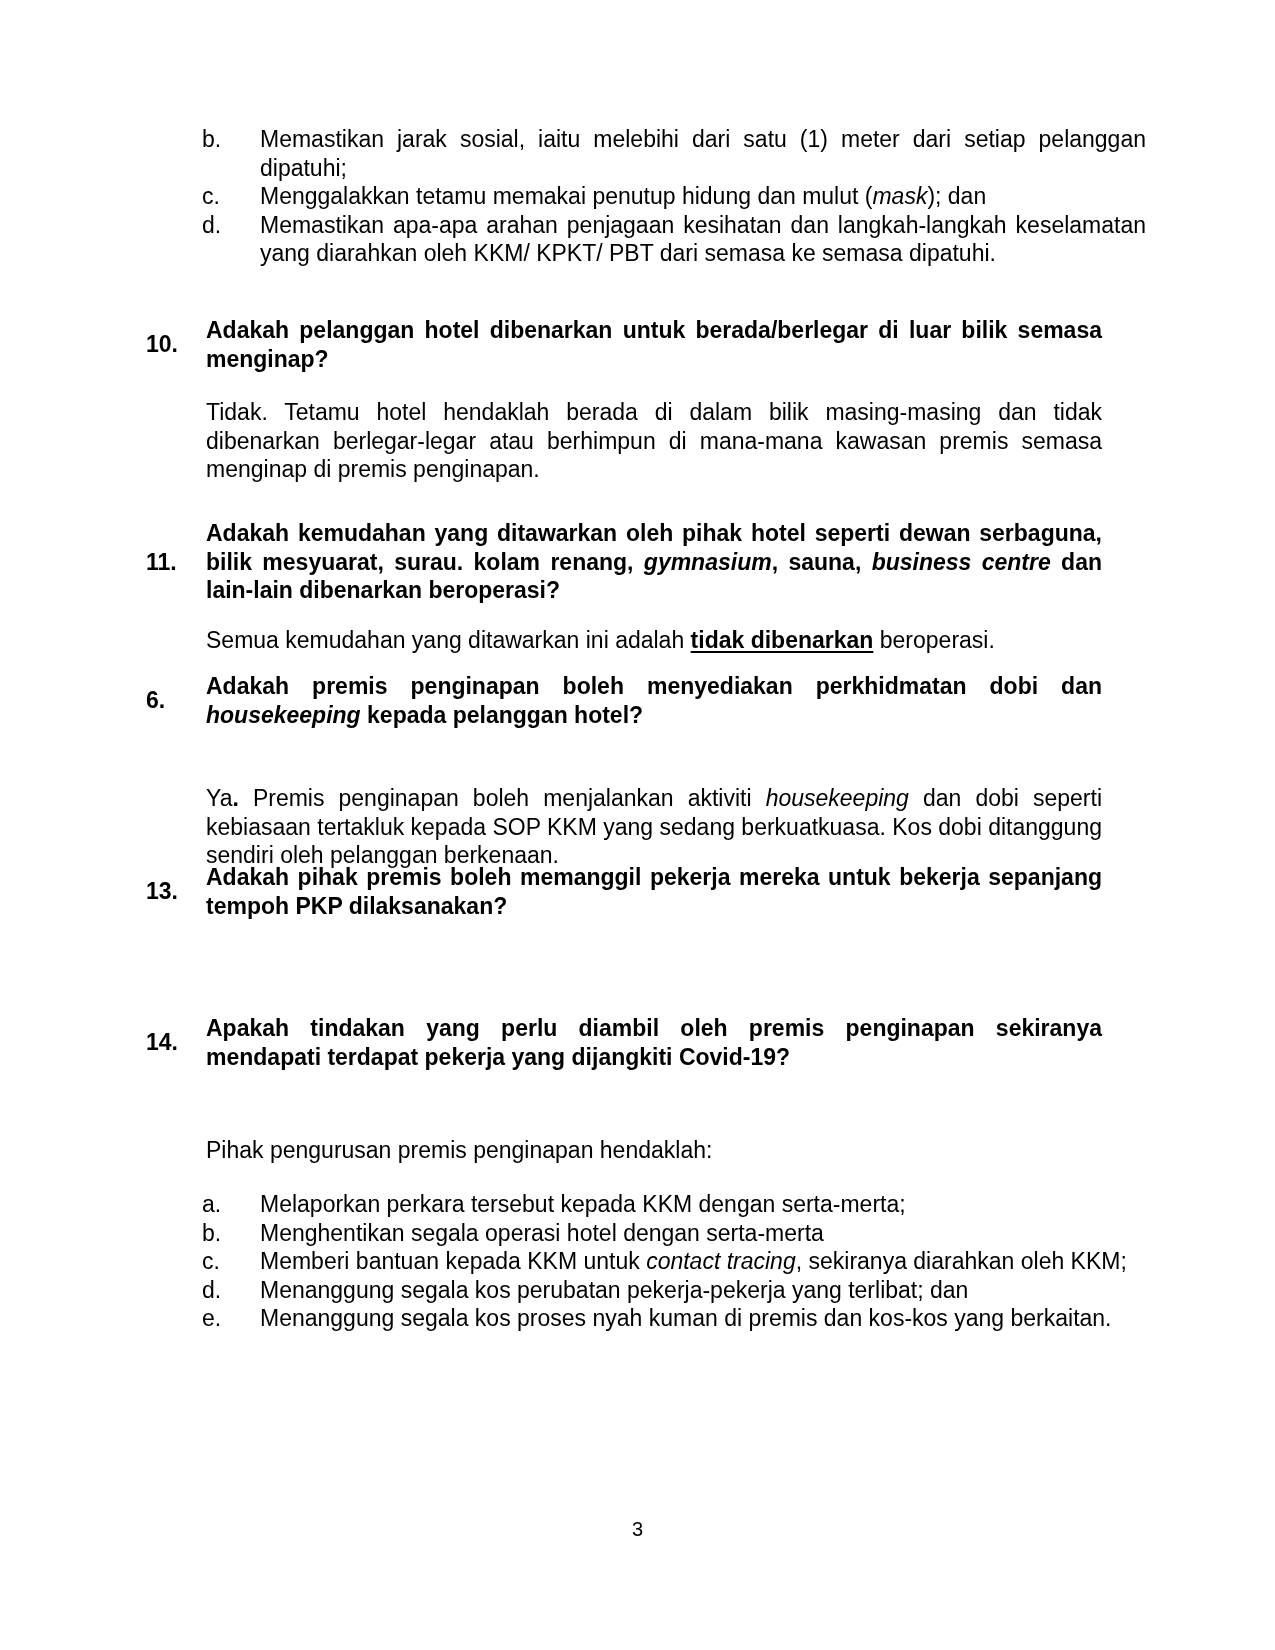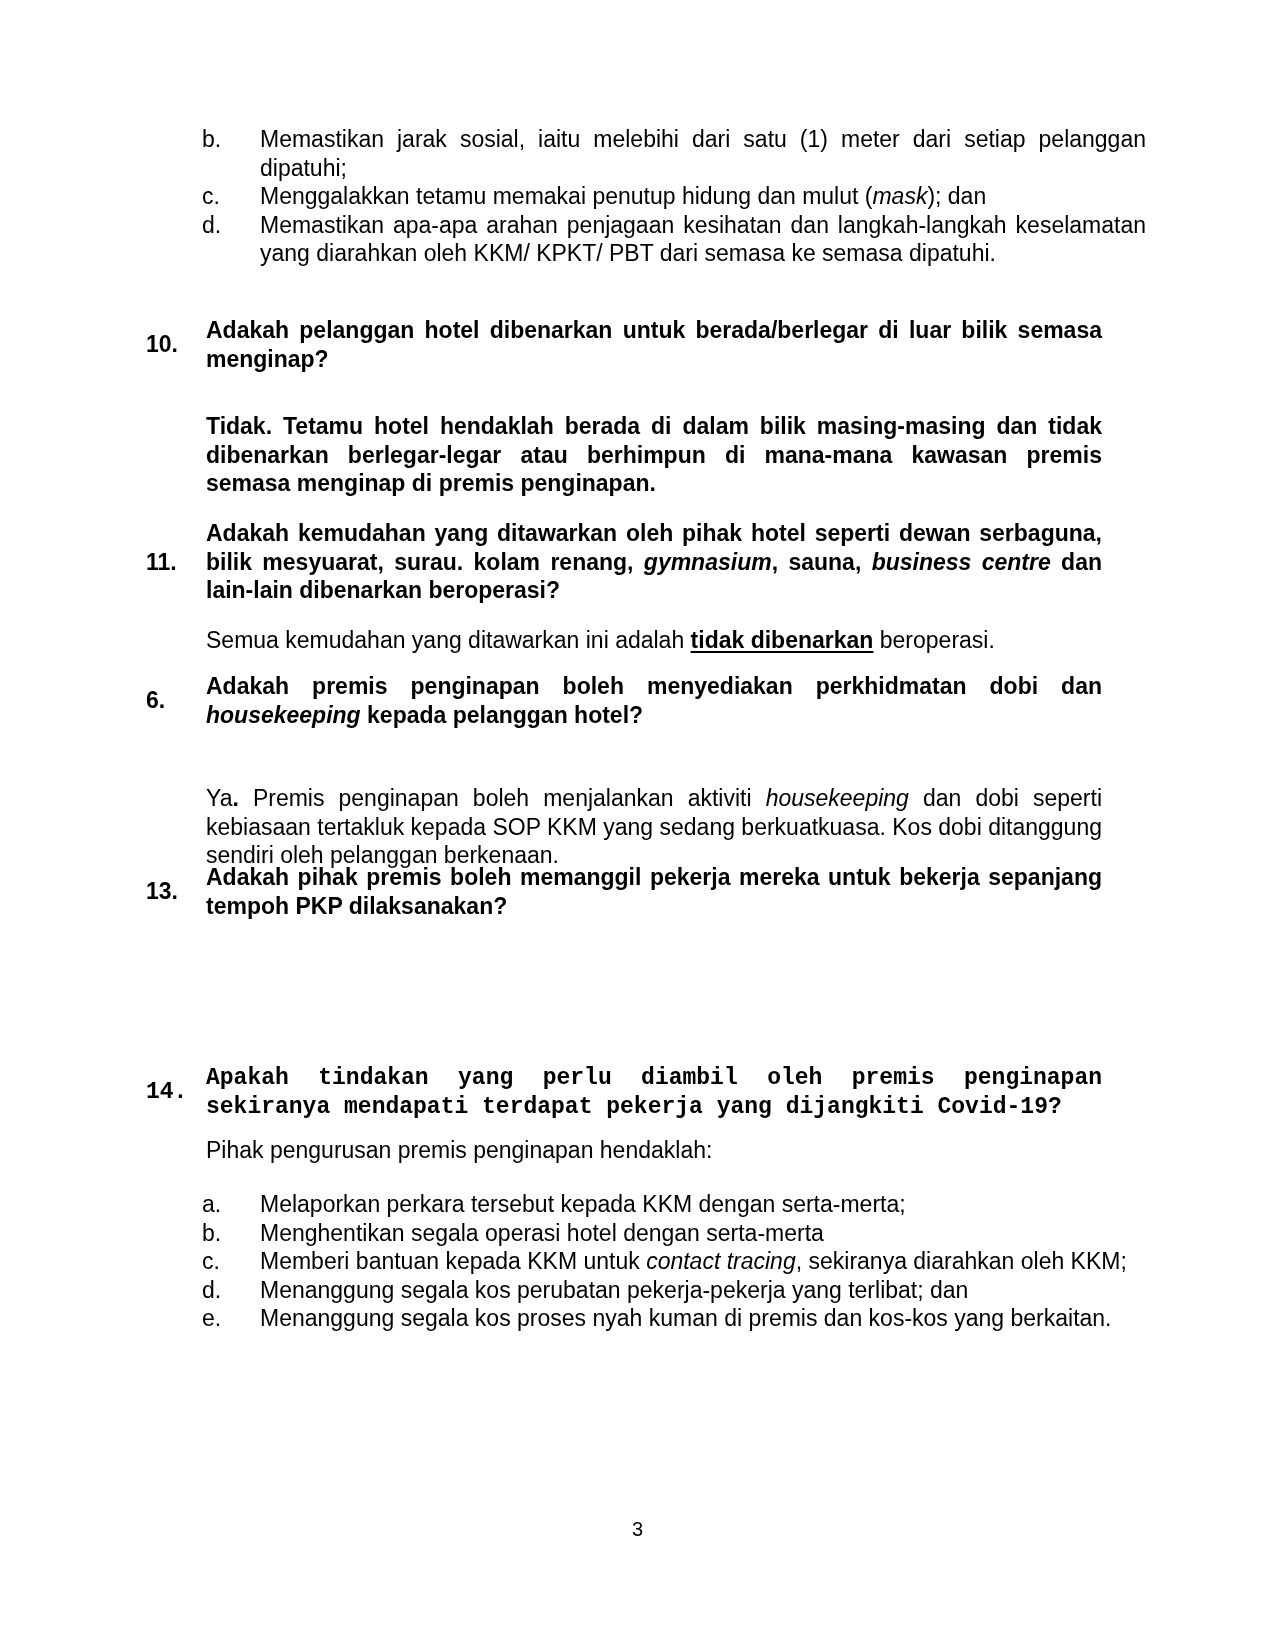--- a/index.html
+++ b/index.html
@@ -38,21 +38,21 @@
     <div class="li">
       <span class="lbl">d.</span>
       <span class="body"><span>Memastikan apa-apa arahan penjagaan kesihatan dan langkah-langkah keselamatan yang diarahkan oleh KKM/ KPKT/ PBT dari semasa ke semasa dipatuhi.</span></span>
     </div>
   </div>
 
   <div class="q txt justify" style="top:316px;">
     <span class="num">10.</span>
     <span class="body"><span>Adakah pelanggan hotel dibenarkan untuk berada/berlegar di luar bilik semasa menginap?</span></span>
   </div>
-  <div class="ans txt justify" style="top:412px;font-weight:bold;">
+  <div class="ans txt justify" style="top:398px;">
     <span>Tidak. Tetamu hotel hendaklah berada di dalam bilik masing-masing dan tidak dibenarkan berlegar-legar atau berhimpun di mana-mana kawasan premis semasa menginap di premis penginapan.</span>
   </div>
 
   <div class="q txt justify" style="top:519px;">
     <span class="num">11.</span>
     <span class="body"><span>Adakah kemudahan yang ditawarkan oleh pihak hotel seperti dewan serbaguna, bilik mesyuarat, surau. kolam renang, </span><i>gymnasium</i><span>, sauna, </span><i>business centre</i><span> dan lain-lain dibenarkan beroperasi?</span></span>
   </div>
   <div class="ans txt" style="top:626px;">
     <span>Semua kemudahan yang ditawarkan ini adalah </span><span class="u">tidak dibenarkan</span><span> beroperasi.</span>
   </div>
@@ -63,21 +63,21 @@
   </div>
   <div class="ans txt justify" style="top:754px;margin-top:30px;">
     <span>Ya</span><b>.</b><span> Premis penginapan boleh menjalankan aktiviti </span><i>housekeeping</i><span> dan dobi seperti kebiasaan tertakluk kepada SOP KKM yang sedang berkuatkuasa.  Kos dobi ditanggung sendiri oleh pelanggan berkenaan.</span>
   </div>
 
   <div class="q txt justify" style="top:863px;">
     <span class="num">13.</span>
     <span class="body"><span>Adakah pihak premis boleh memanggil pekerja mereka untuk bekerja sepanjang tempoh PKP dilaksanakan?</span></span>
   </div>
 
-  <div class="q txt justify" style="top:1064px;font-family:Liberation Mono, monospace;">
+  <div class="q txt justify" style="top:1014px;">
     <span class="num">14.</span>
     <span class="body"><span>Apakah tindakan yang perlu diambil oleh premis penginapan sekiranya mendapati terdapat pekerja yang dijangkiti Covid-19?</span></span>
   </div>
   <div class="ans txt" style="top:1136px;">
     <span>Pihak pengurusan premis penginapan hendaklah:</span>
   </div>
 
   <div class="list txt justify" style="top:1190px;">
     <div class="li">
       <span class="lbl">a.</span>

